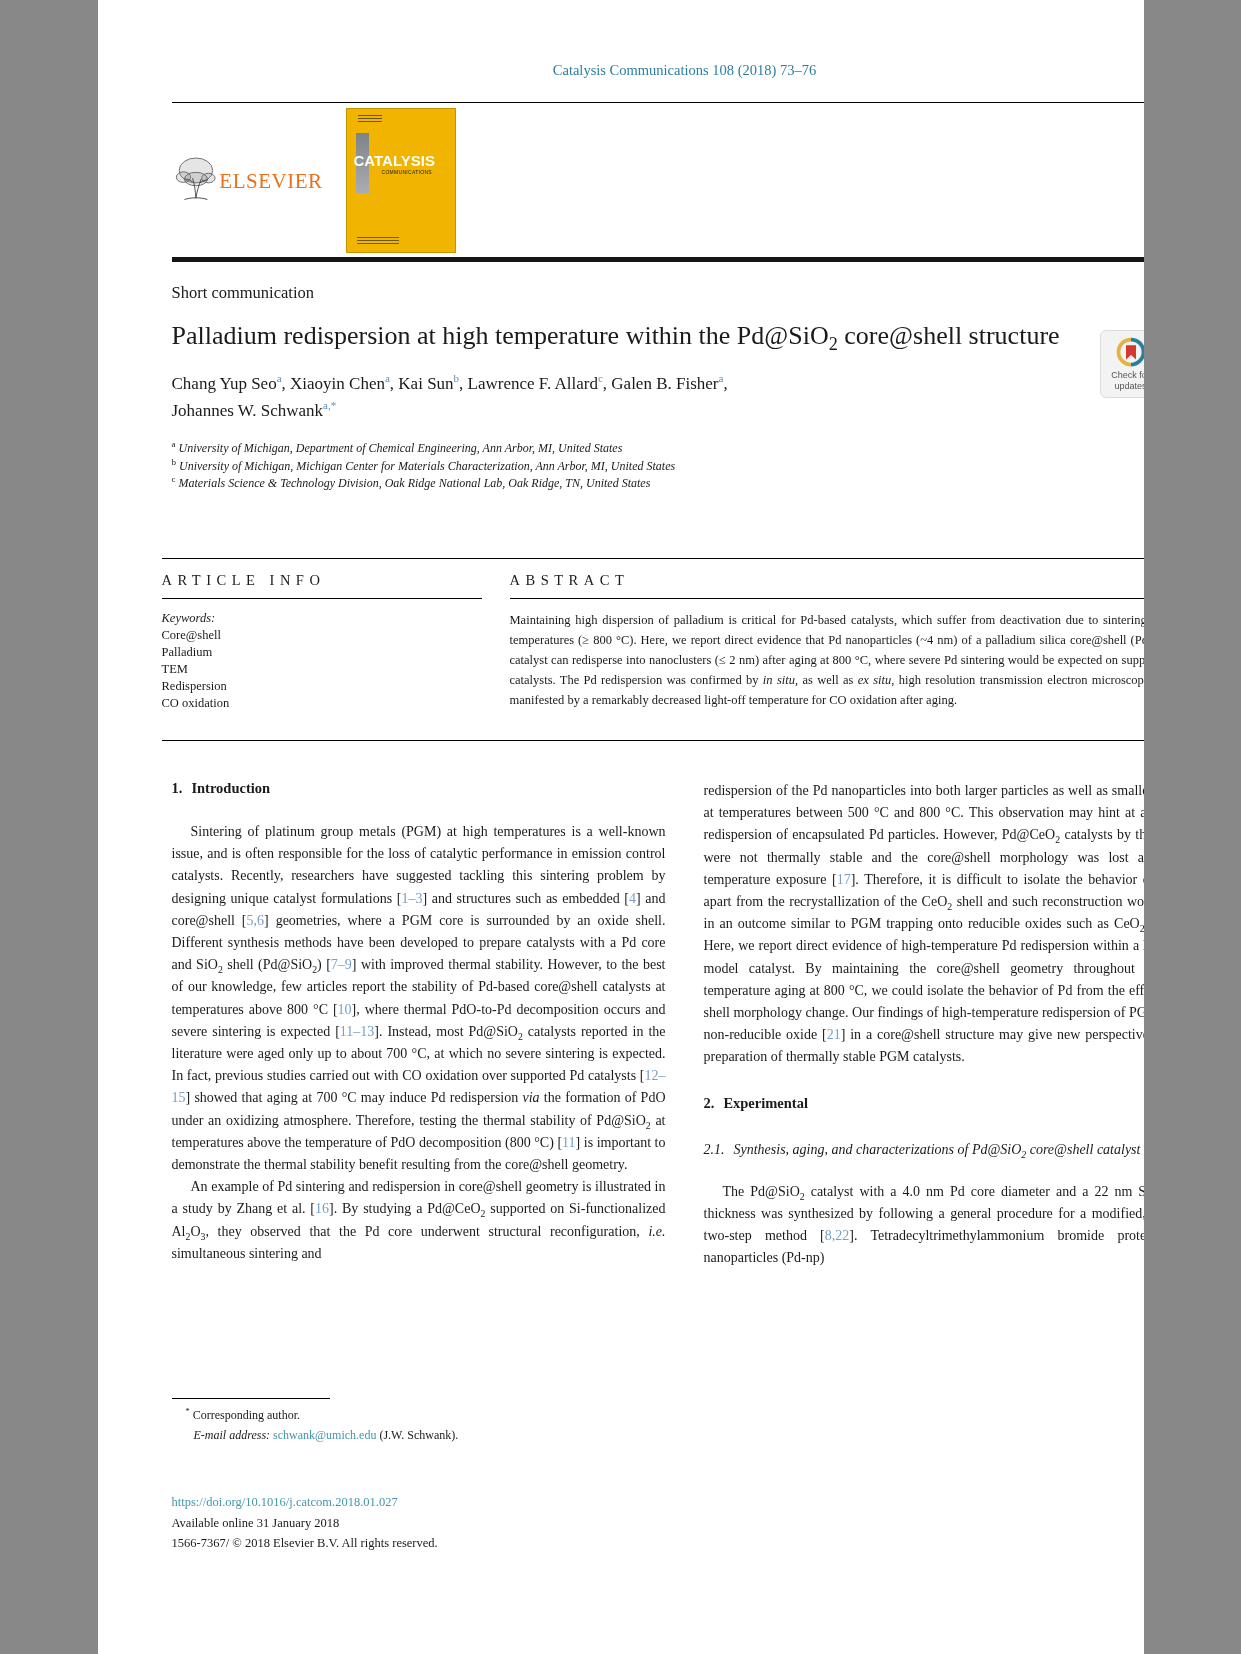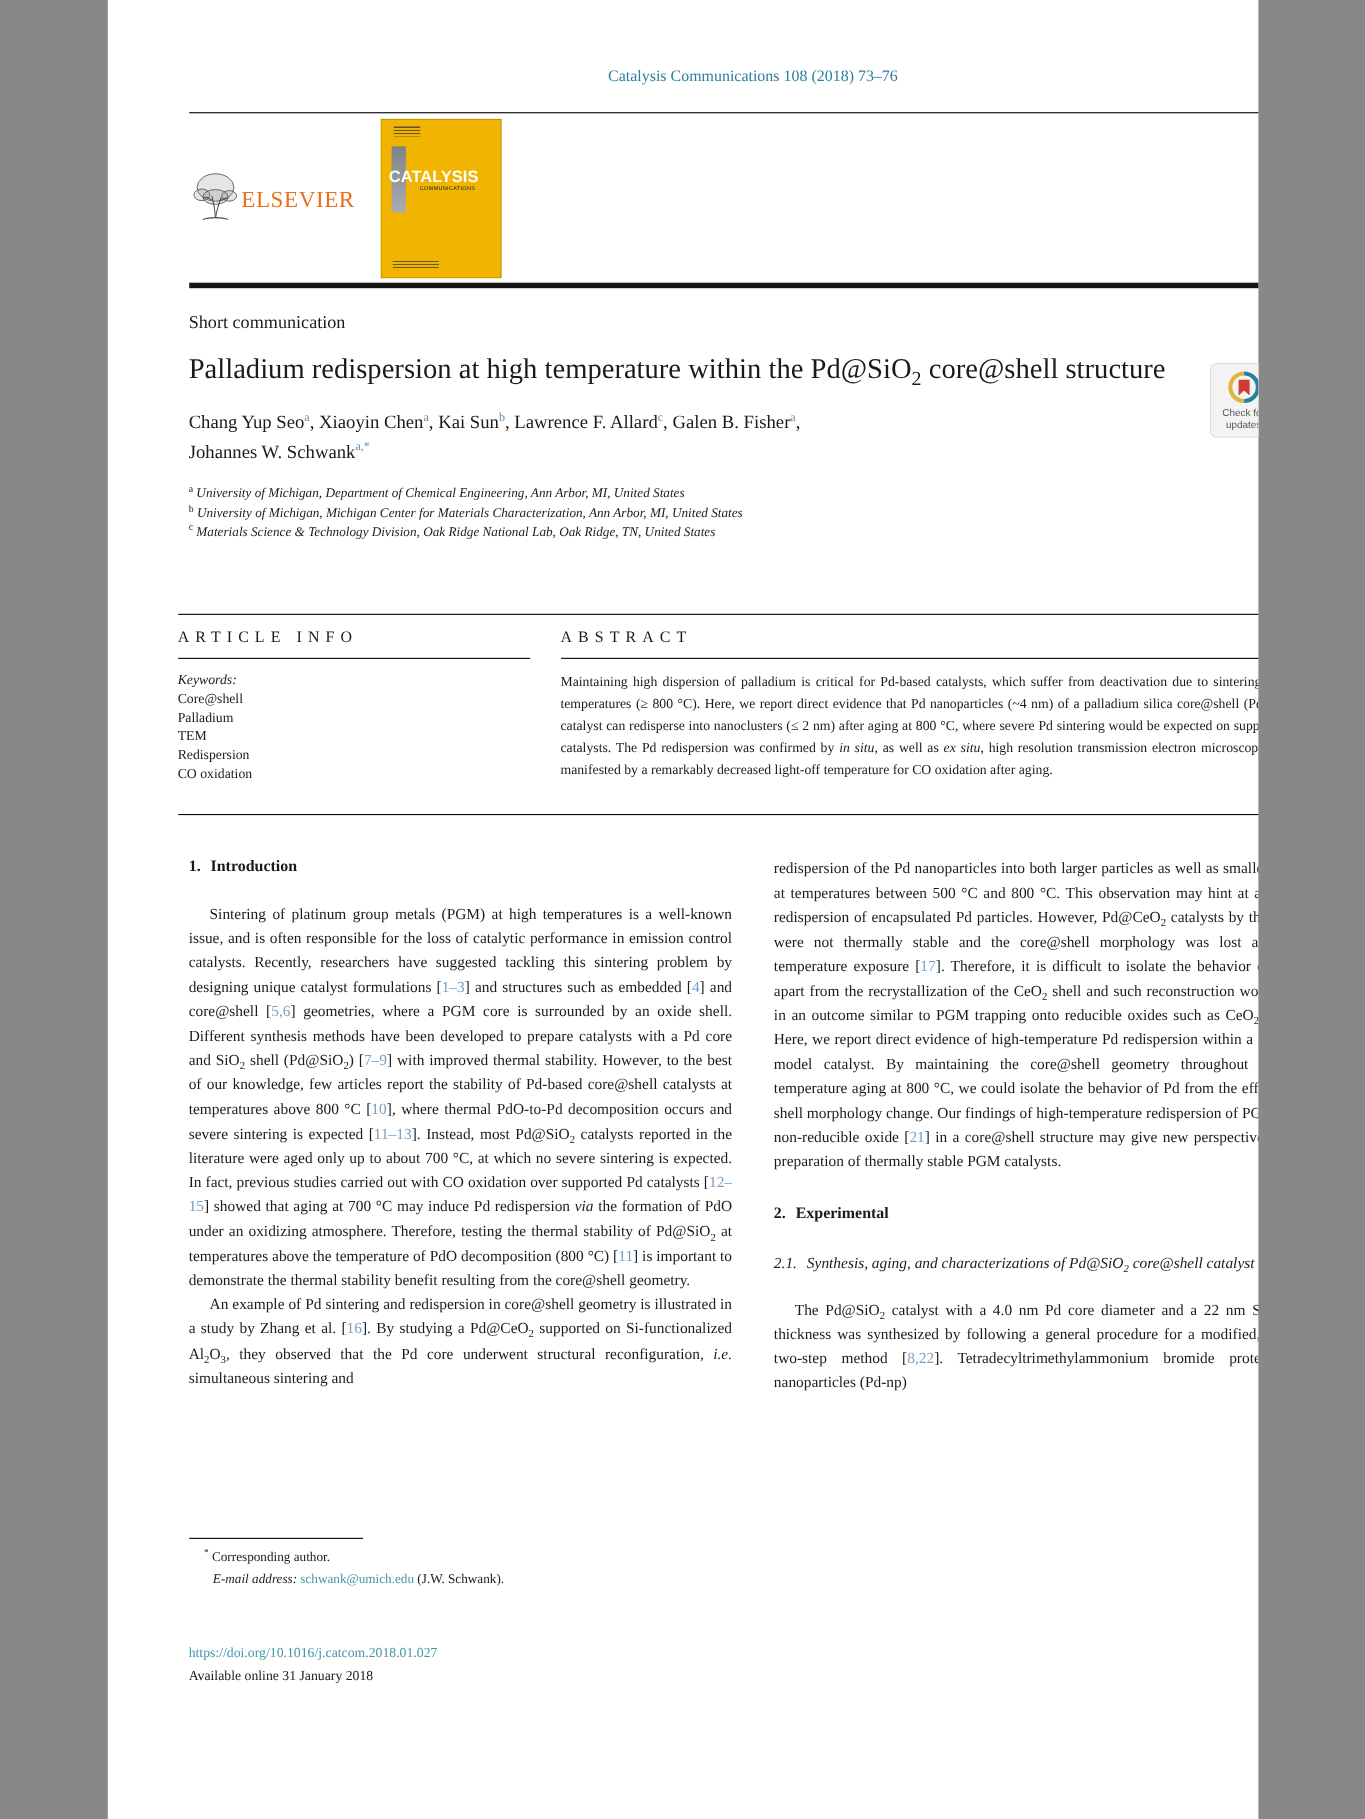--- a/index.html
+++ b/index.html
@@ -178,15 +178,16 @@
 
   <div class="abs footnote">
     <div class="fn-rule"></div>
     <div class="fn-line1"><span class="seg-sup">*</span> Corresponding author.</div>
     <div class="fn-line2"><span class="fn-email-label">E-mail address:</span> <span class="lnk-teal">schwank@umich.edu</span><span> (J.W. Schwank).</span></div>
   </div>
 
   <div class="abs footer">
     <div><span class="lnk-teal">https://doi.org/10.1016/j.catcom.2018.01.027</span></div>
     <div>Available online 31 January 2018</div>
+    <div>1566-7367/ © 2018 Elsevier B.V. All rights reserved.</div>
   </div>
 
 </div>
 
 </body></html>

